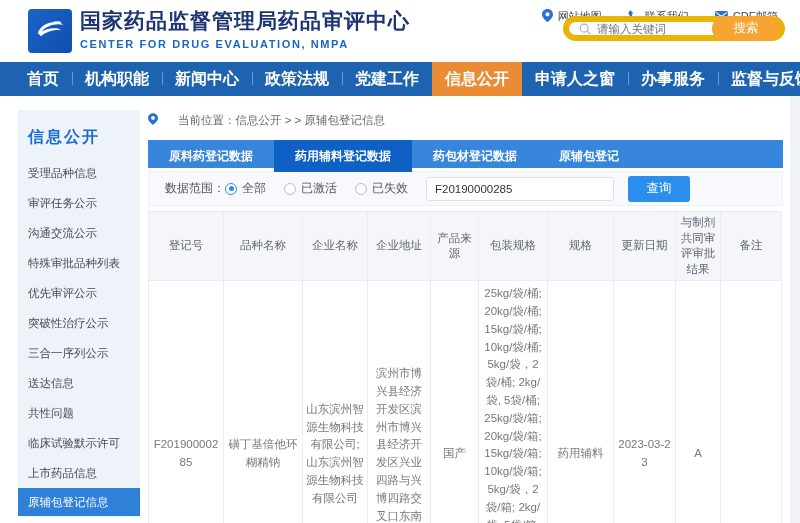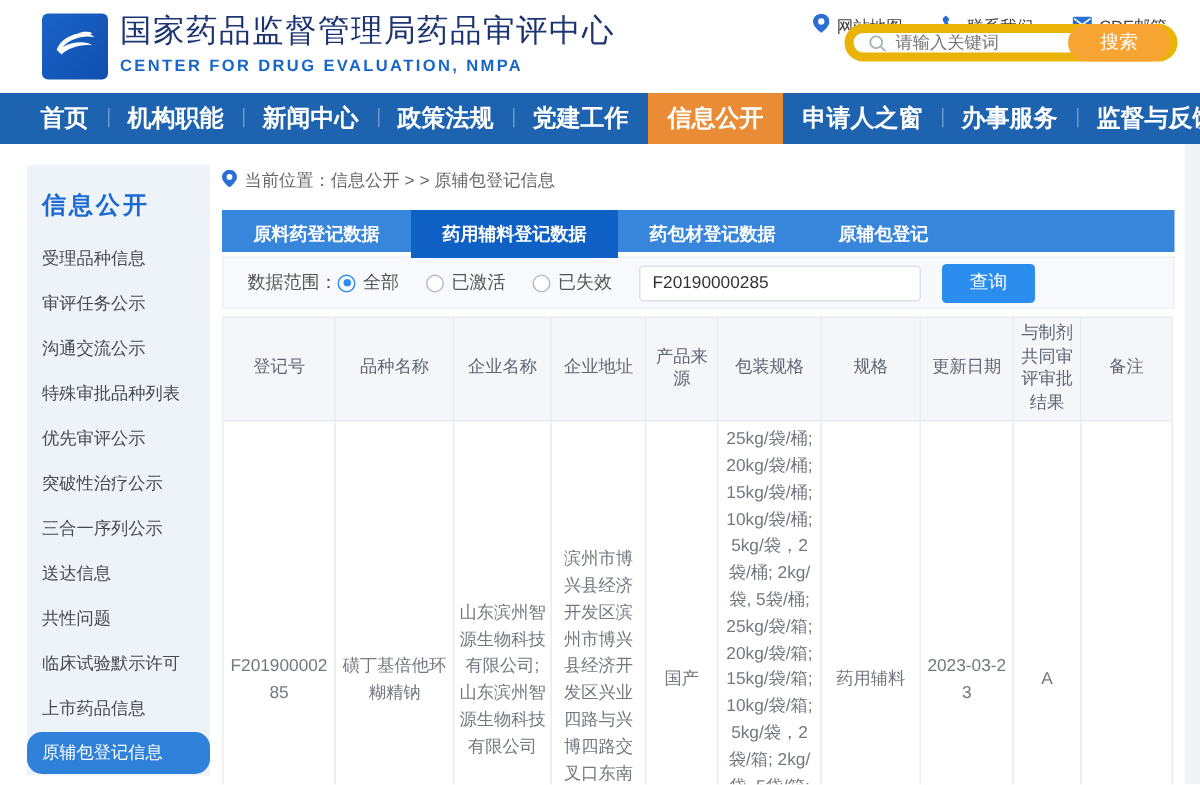--- a/index.html
+++ b/index.html
@@ -3,45 +3,45 @@
 <meta charset="utf-8">
 <style>
   * { margin:0; padding:0; box-sizing:border-box; }
   body { font-family:"Liberation Sans","DejaVu Sans",sans-serif; background:#ffffff; }
   .page { position:relative; width:800px; height:523px; background:#fff; overflow:hidden; }
 
   
   .header { position:absolute; top:0; left:0; width:800px; height:62px; background:#fff; }
   .logo { position:absolute; left:28px; top:9px; width:44px; height:44px; background:linear-gradient(135deg,#1b63c8,#0f4fae); border-radius:4px; display:flex; align-items:center; justify-content:center; }
   .titles { position:absolute; left:80px; top:7px; }
-  .site-title { font-size:21px; font-weight:normal; color:#1c3472; letter-spacing:1px; line-height:28px; }
+  .site-title { font-size:21px; font-weight:bold; color:#1c3472; letter-spacing:1px; line-height:28px; }
   .site-subtitle { font-size:11px; font-weight:bold; color:#1766c8; letter-spacing:1.6px; margin-top:3px; }
   .util-links { position:absolute; right:22px; top:9px; display:flex; gap:26px; align-items:center; }
   .util-link { display:flex; align-items:center; gap:5px; font-size:11px; color:#404040; cursor:pointer; }
   .search-bar { position:absolute; left:563px; top:16px; width:222px; height:25px; border:6px solid #eab308; background:#fdfdfd; border-radius:13px; display:flex; align-items:center; }
   .search-bar .mag { margin-left:10px; display:flex; }
   .search-input { flex:1; border:none; outline:none; background:transparent; font-size:11.5px; color:#333; padding:0 6px; min-width:0; font-family:inherit; }
   .search-btn { width:68px; height:25px; margin-right:-1px; border:none; background:#f8a432; color:#fff; font-size:12.5px; border-radius:13px; cursor:pointer; font-family:inherit; }
 
   
   .nav { position:absolute; top:62px; left:0; width:800px; height:34px; background:#1e63b0; display:flex; align-items:stretch; justify-content:space-between; padding:0 14px; }
   .nav-item { position:relative; display:flex; align-items:center; padding:0 13px; color:#fff; font-size:16px; font-weight:bold; cursor:pointer; white-space:nowrap; }
   .nav-item + .nav-item::before { content:""; position:absolute; left:0; top:10px; width:1px; height:13px; background:rgba(255,255,255,0.35); }
   .nav-item.active { background:#ea8c35; }
   .nav-item.active::before, .nav-item.active + .nav-item::before { background:transparent; }
 
   
   .sidebar { position:absolute; left:18px; top:110px; width:122px; height:407px; background:#eef2f9; padding-top:13px; }
   .sidebar-title { font-size:16px; font-weight:bold; color:#1b6ad2; letter-spacing:2px; padding:4px 0 10px 10px; }
   .side-item { height:30px; line-height:30px; padding-left:10px; font-size:11.5px; color:#454a52; cursor:pointer; white-space:nowrap; }
-  .side-item.active { background:#2f80d8; color:#fff; height:28px; line-height:28px;border-radius:10px; }
+  .side-item.active { background:#2f80d8; color:#fff; height:28px; line-height:28px; }
 
   
   .main { position:absolute; left:148px; top:112px; width:635px; }
-  .breadcrumb { display:flex; align-items:center; gap:5px; font-size:11.5px; color:#666; height:16px; }
+  .breadcrumb { display:flex; align-items:center; gap:20px; font-size:11.5px; color:#666; height:16px; }
   .tabs { margin-top:12px; height:28px; background:#3786db; display:flex; }
   .tab { padding:16px 21px; display:flex; align-items:center; color:#fff; font-size:12px; font-weight:bold; cursor:pointer; white-space:nowrap; }
   .tab.active { background:#0e60c4; }
 
   .filter { margin-top:3px; height:35px; background:#f7f9fc; border:1px solid #eef0f5; display:flex; align-items:center; padding:0 16px; font-size:12px; color:#555; }
   .radio { display:flex; align-items:center; gap:5px; margin-right:18px; cursor:pointer; color:#555; }
   .radio-circle { width:12px; height:12px; border-radius:50%; border:1px solid #b5bcc9; background:#fff; display:inline-flex; align-items:center; justify-content:center; }
   .radio.checked .radio-circle { border-color:#2b8ded; }
   .radio.checked .radio-circle::after { content:""; width:5px; height:5px; border-radius:50%; background:#2b8ded; }
   .query-label { margin-left:38px; margin-right:6px; }

